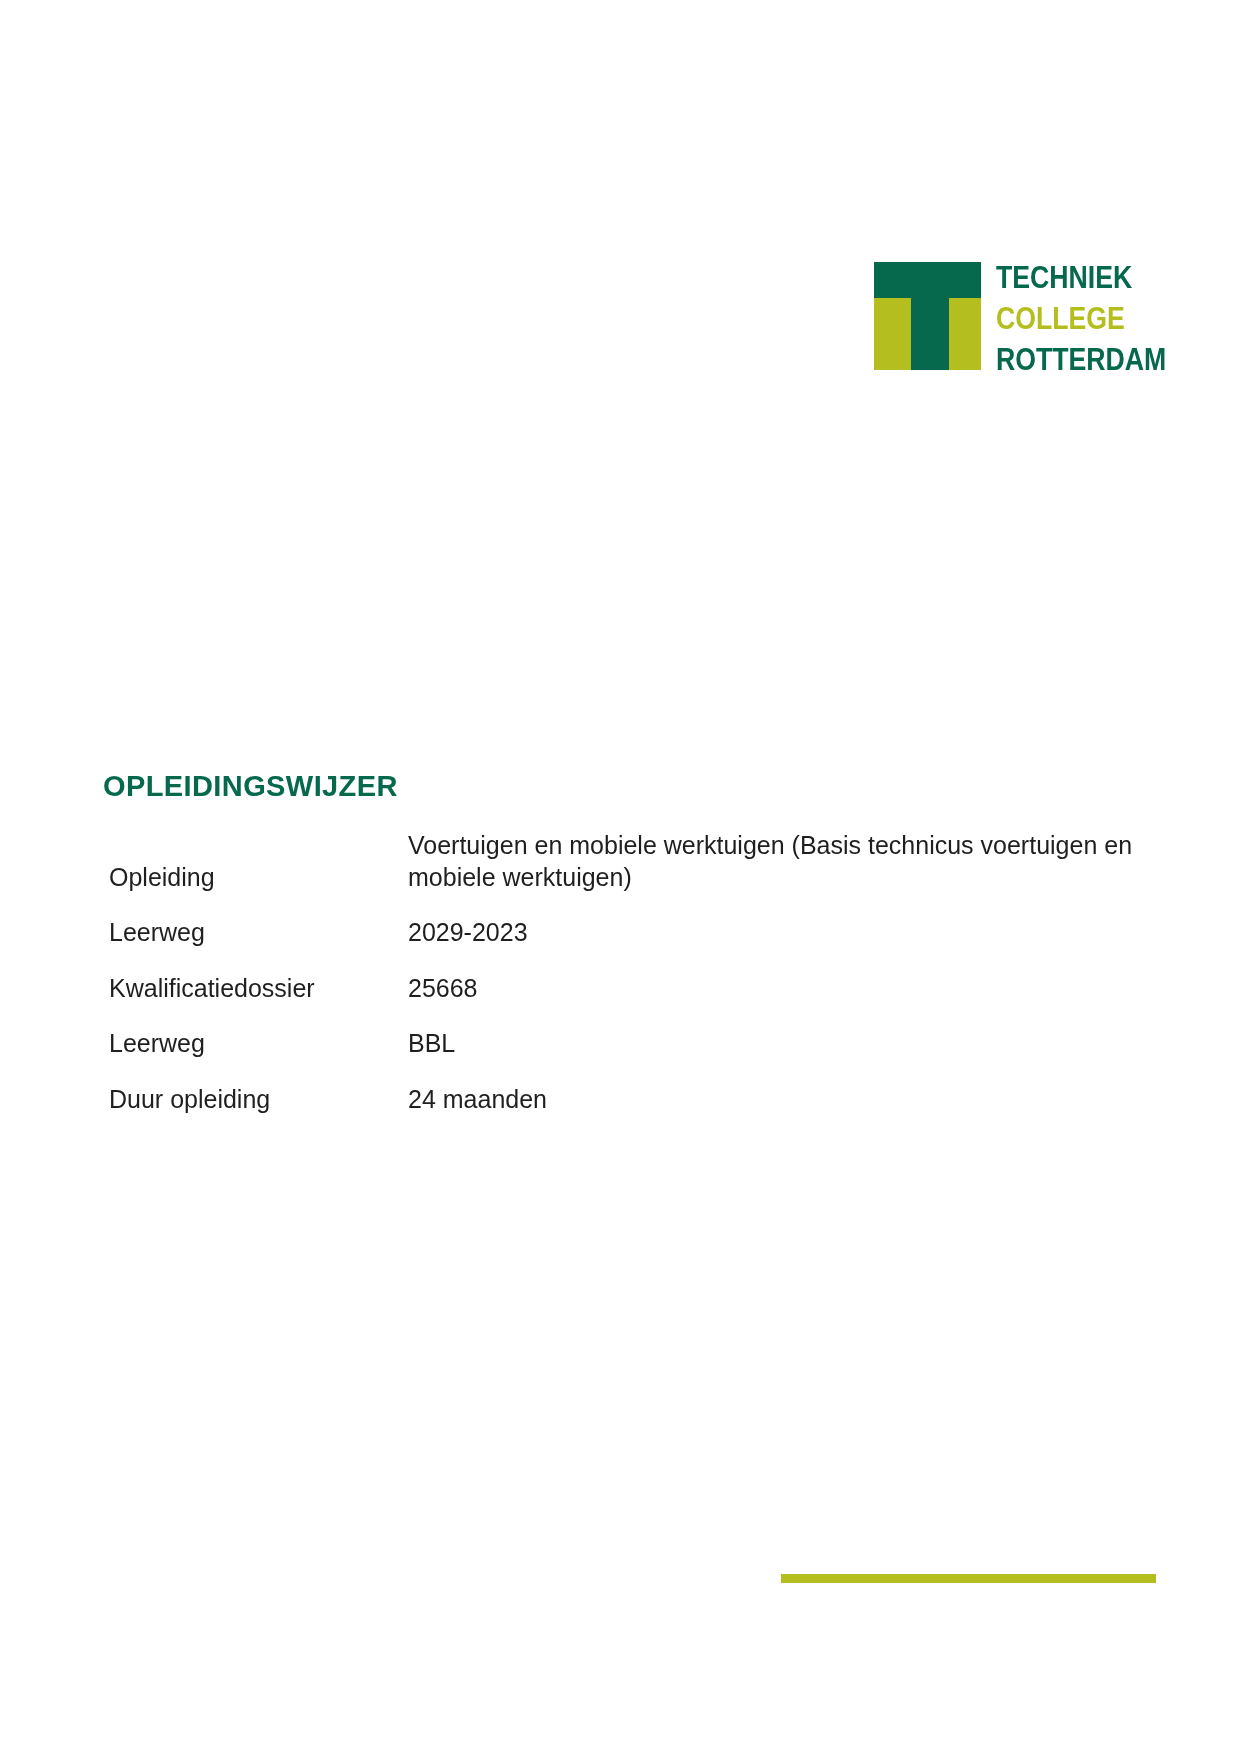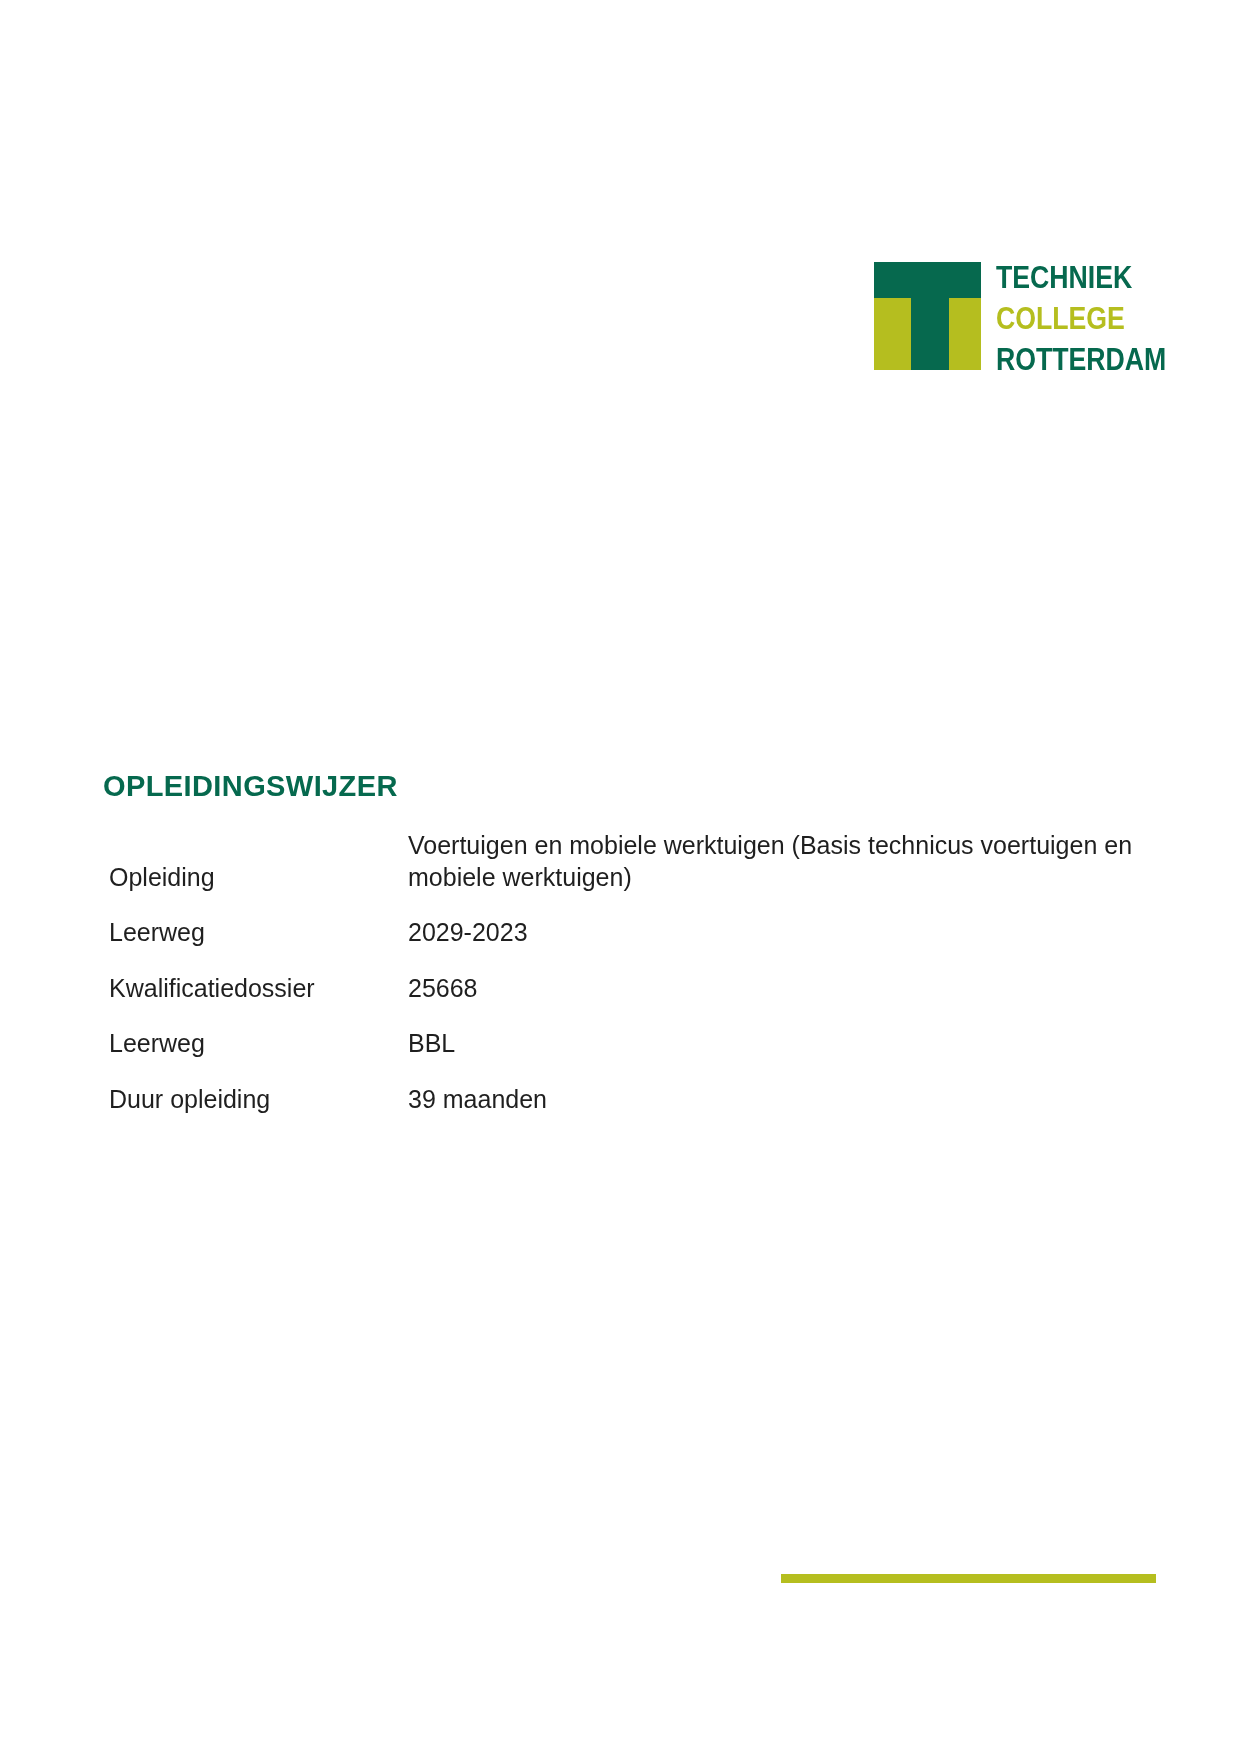--- a/index.html
+++ b/index.html
@@ -147,20 +147,20 @@
     </div>
 
 
     <div class="detail-row">
       <div class="detail-label">Leerweg</div>
       <div class="detail-value">BBL</div>
     </div>
 
     <div class="detail-row">
       <div class="detail-label">Duur opleiding</div>
-      <div class="detail-value">39 maanden</div>
+      <div class="detail-value">24 maanden</div>
     </div>
 
   </div>
 
   <div class="accent-bar"></div>
 
 </div>
 
 </body></html>

